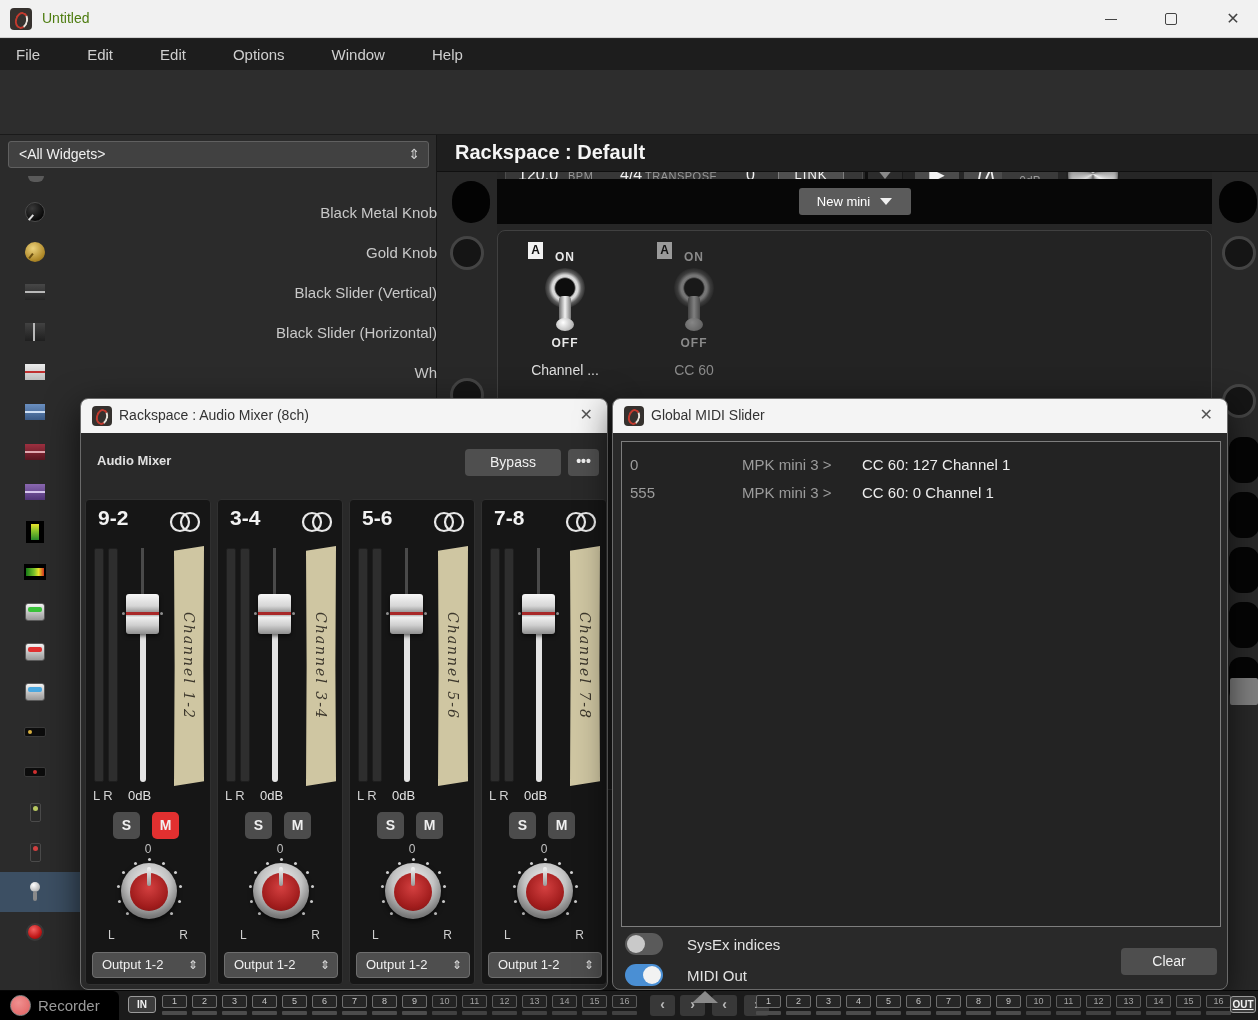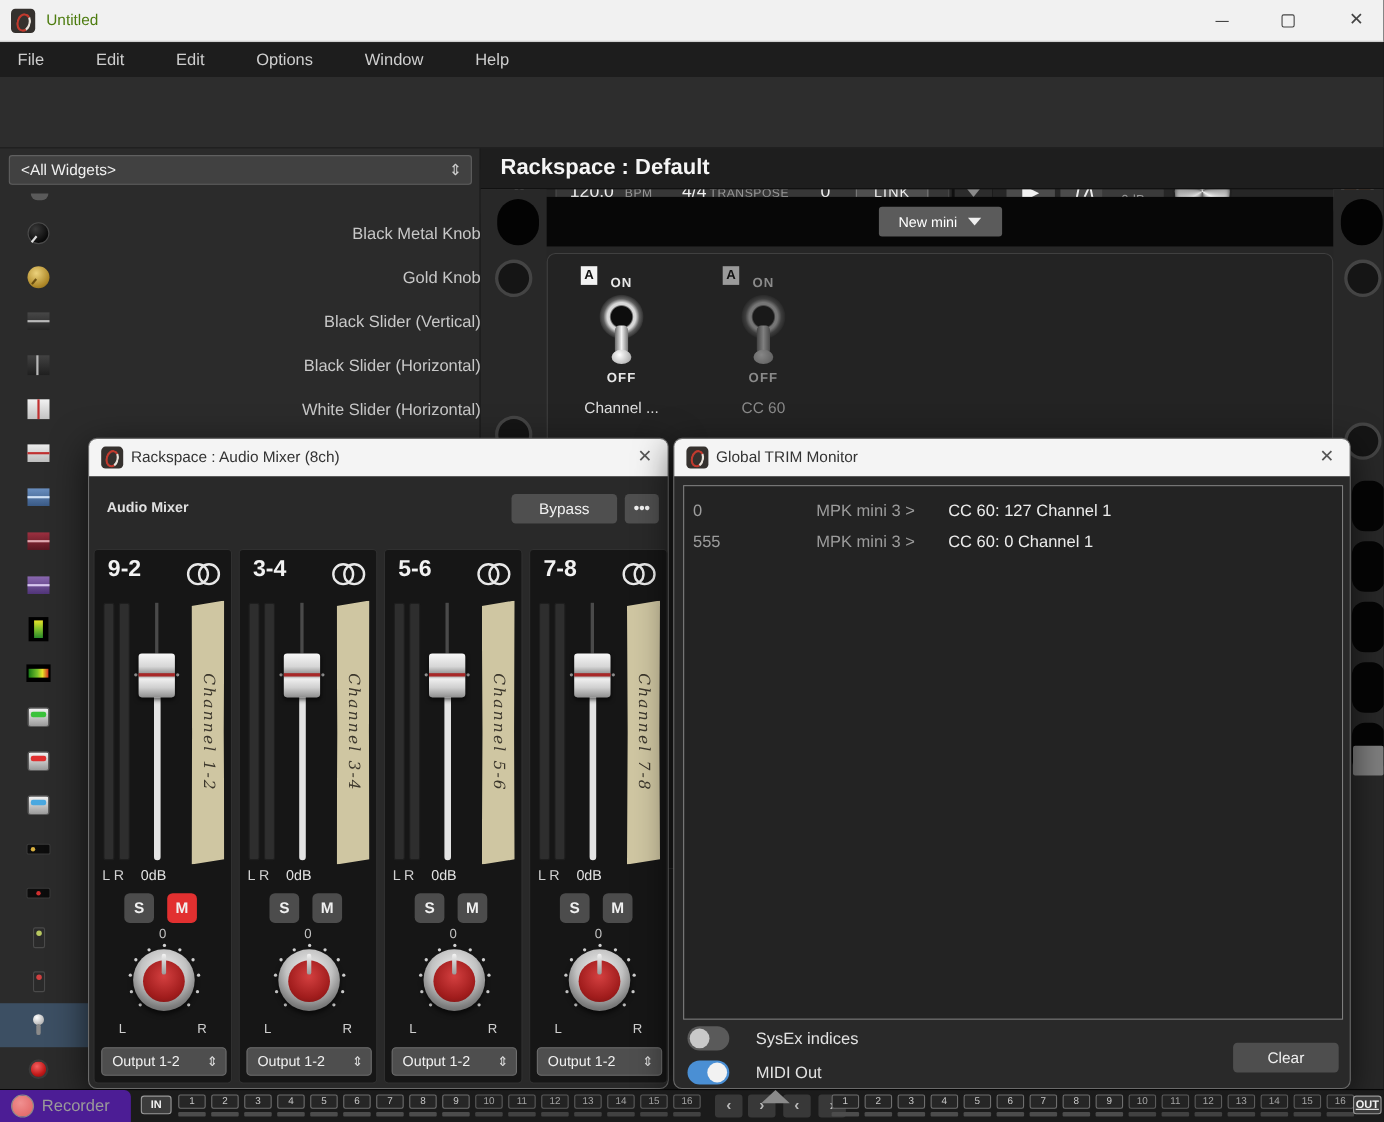--- a/index.html
+++ b/index.html
@@ -181,21 +181,21 @@
   .tgl-row { position:absolute; left:12px; display:flex; align-items:center; gap:24px; }
   .tgl { position:relative; width:38px; height:22px; border-radius:11px; background:#5a5a5a; }
   .tgl .kn { position:absolute; top:2px; width:18px; height:18px; border-radius:50%; background:#c9c9c9; left:2px; }
   .tgl.on { background:#4a8fd4; }
   .tgl.on .kn { left:auto; right:2px; background:#f2f2f2; }
   .tgl-lab { color:#e2e2e2; font-size:15px; }
   .clear-btn { position:absolute; left:508px; top:549px; width:96px; height:27px; background:#4e4e4e; border-radius:4px; color:#f0f0f0; font-size:14px; text-align:center; line-height:27px; }
 
   
   .bottombar { position:absolute; left:0; top:990px; width:1258px; height:30px; background:#1b1b1b; z-index:20; border-top:1px solid #060606; }
-  .rec-sec { position:absolute; left:0; top:0; width:119px; height:30px; background:#4c1d95; border-radius:0 6px 0 0; }
+  .rec-sec { position:absolute; left:0; top:0; width:119px; height:30px; background:#000000; border-radius:0 6px 0 0; }
   .rec-dot { position:absolute; left:10px; top:4px; width:21px; height:21px; border-radius:50%; background:radial-gradient(circle at 40% 35%,#f09090,#e06060); border:1px solid #8a8a8a; }
   .rec-lab { position:absolute; left:38px; top:6px; color:#9a9a9a; font-size:15px; }
   .io-lab { position:absolute; top:5px; height:17px; background:#3c3c3c; border:1px solid #9a9a9a; border-radius:3px; color:#f2f2f2; font-size:10px; font-weight:bold; text-align:center; line-height:15px; }
   .in-lab { left:128px; width:28px; }
   .out-lab { left:1230px; width:26px;text-decoration:underline; }
   .chs { position:absolute; top:4px; display:flex; gap:5px; }
   .chs-in { left:162px; } .chs-out { left:756px; }
   .chbox { width:25px; }
   .chbox:nth-child(n+10) { opacity:.78; }
   .chnum { height:13px; border:1px solid #6e6e6e; border-radius:2px; background:#262626; color:#c8c8c8; font-size:9px; text-align:center; line-height:11px; }
@@ -311,26 +311,20 @@
           </span>
           <span class="sb-label">Black Slider (Vertical)</span>
         </div>
       <div class="sb-item">
           <span class="sb-icon i-sbh">
             <i></i>
           </span>
           <span class="sb-label">Black Slider (Horizontal)</span>
         </div>
       <div class="sb-item">
-          <span class="sb-icon i-swh">
-            <i></i>
-          </span>
-          <span class="sb-label">White Slider (Horizontal)</span>
-        </div>
-      <div class="sb-item">
           <span class="sb-icon i-swv">
             <i></i>
           </span>
           <span class="sb-label">Wh</span>
         </div>
       <div class="sb-item">
           <span class="sb-icon i-sblu">
             <i></i>
           </span>
           <span class="sb-label">Blu</span>
@@ -599,21 +593,21 @@
         </div>
       <div class="pan-l">L</div>
       <div class="pan-r">R</div>
       <div class="out-select"><span>Output 1-2</span><span class="updown">⇕</span></div>
     </div>
   </div>
 
   <div class="fwin monitor">
     <div class="fwin-tb">
       <div class="fwin-ic"></div>
-      <div class="fwin-title">Global TRIM Monitor</div>
+      <div class="fwin-title">Global MIDI Slider</div>
       <div class="fwin-x">✕</div>
     </div>
     <div class="log">
       <div class="log-row">
         <span class="t">0</span>
         <span class="s">MPK mini 3 &gt;</span>
         <span class="m">CC 60: 127 Channel 1</span>
       </div>
       <div class="log-row">
         <span class="t">555</span>

